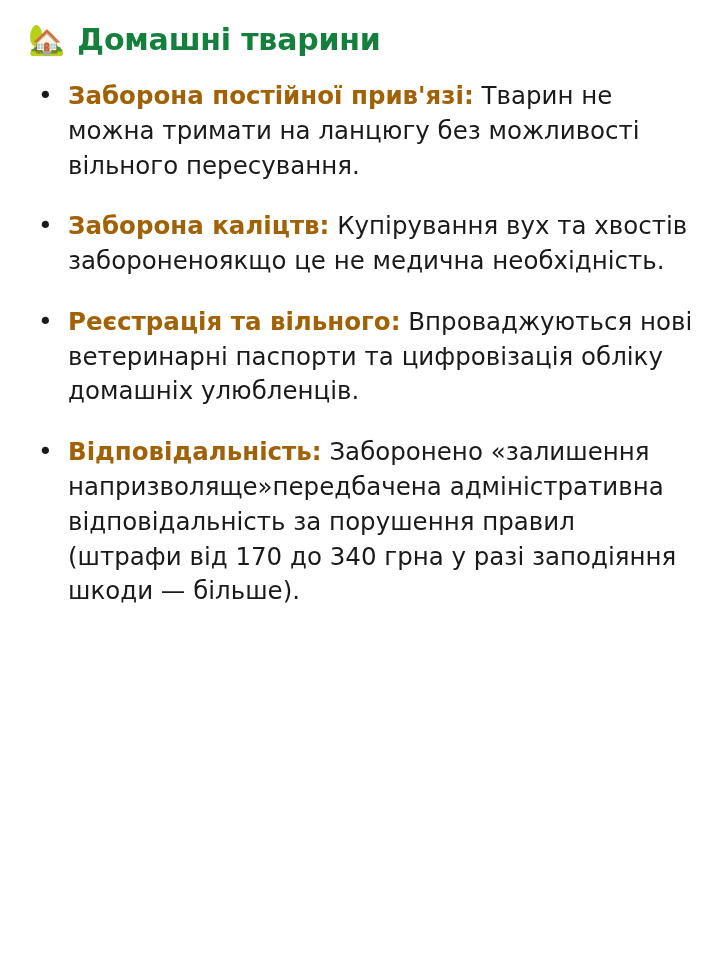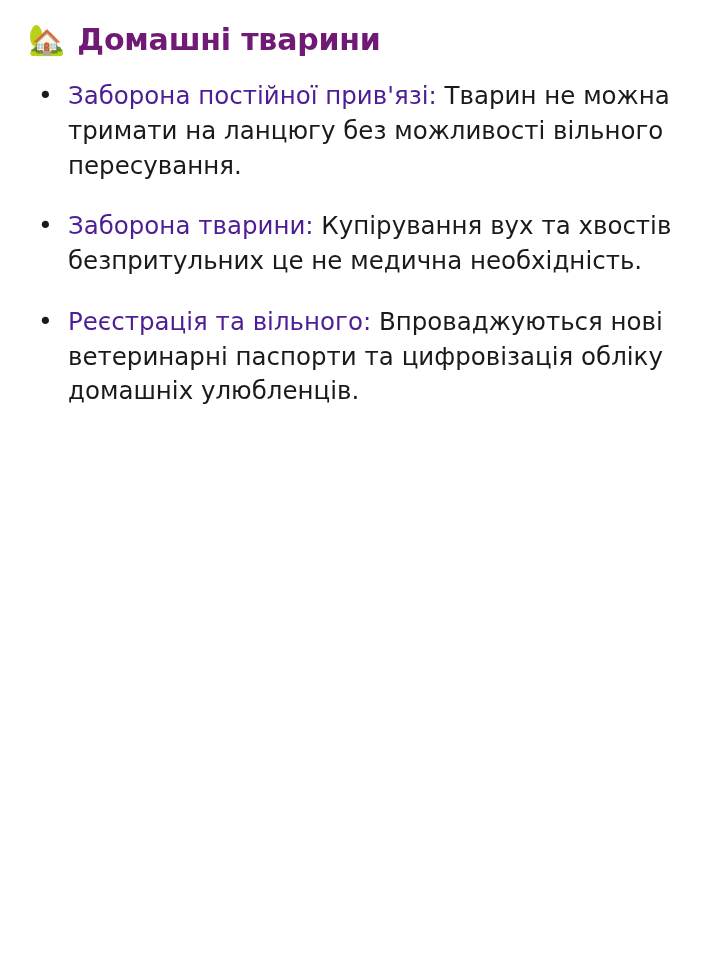--- a/index.html
+++ b/index.html
@@ -28,21 +28,21 @@
     margin: 0 0 22px 2px;
   }
   .heading-emoji {
     font-size: 30px;
     line-height: 1;
   }
   .heading-text {
     font-size: 30px;
     font-weight: 700;
     letter-spacing: -0.2px;
-    color: #701a75;
+    color: #15803d;
   }
   ul.bullets {
     list-style: none;
     margin: 0;
     padding: 0;
   }
   ul.bullets > li {
     position: relative;
     padding-left: 42px;
     margin-bottom: 26px;
@@ -56,22 +56,22 @@
   ul.bullets > li::before {
     content: "\2022";
     position: absolute;
     left: 12px;
     top: -1px;
     font-size: 25px;
     line-height: 1.42;
     color: #1a1a1a;
   }
   .term {
-    font-weight: 400;
-    color: #4c1d95;
+    font-weight: 700;
+    color: #a16207;
   }
   .rest {
     font-weight: 400;
   }
   .link-chip {
     display: inline-flex;
     align-items: center;
     justify-content: center;
     width: 30px;
     height: 28px;
@@ -95,24 +95,27 @@
     <span class="heading-text">Домашні тварини</span>
   </div>
 
   <ul class="bullets">
 
     <li>
       <span class="term">Заборона постійної прив'язі:</span><span class="rest"> Тварин не можна тримати на ланцюгу без можливості вільного пересування.</span>
     </li>
 
     <li>
-      <span class="term">Заборона тварини:</span><span class="rest"> Купірування вух та хвостів безпритульних це не медична необхідність.</span>
+      <span class="term">Заборона каліцтв:</span><span class="rest"> Купірування вух та хвостів забороненоякщо це не медична необхідність.</span>
     </li>
 
     <li>
       <span class="term">Реєстрація та вільного:</span><span class="rest"> Впроваджуються нові ветеринарні паспорти та цифровізація обліку домашніх улюбленців.</span>
     </li>
 
+    <li>
+      <span class="term">Відповідальність:</span><span class="rest"> Заборонено «залишення напризволяще»передбачена адміністративна відповідальність за порушення правил (штрафи від 170 до 340 грна у разі заподіяння шкоди — більше).</span>
+    </li>
 
 
   </ul>
 
 </div>
 
 </body></html>

